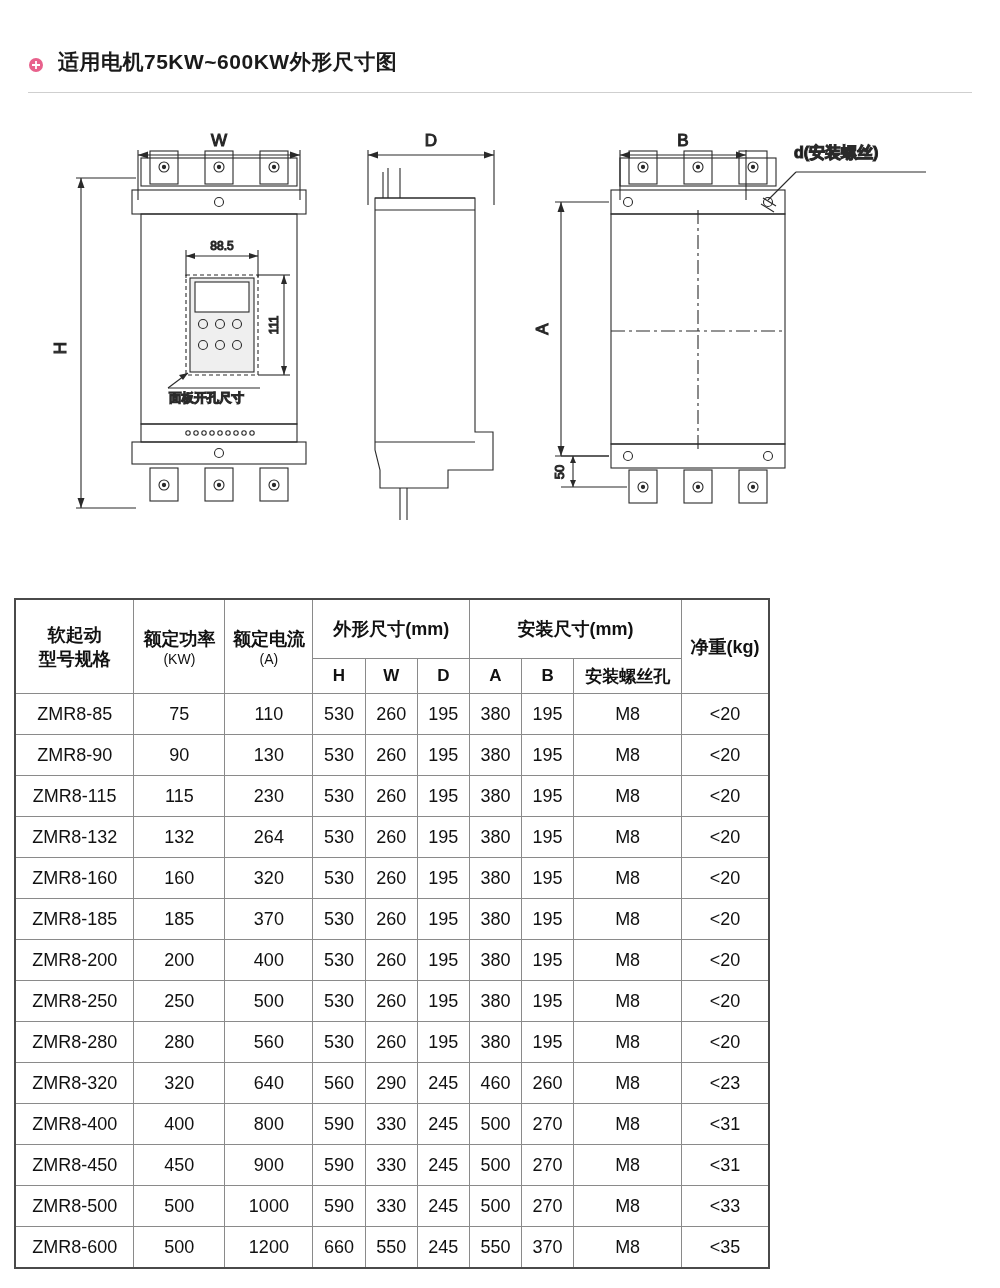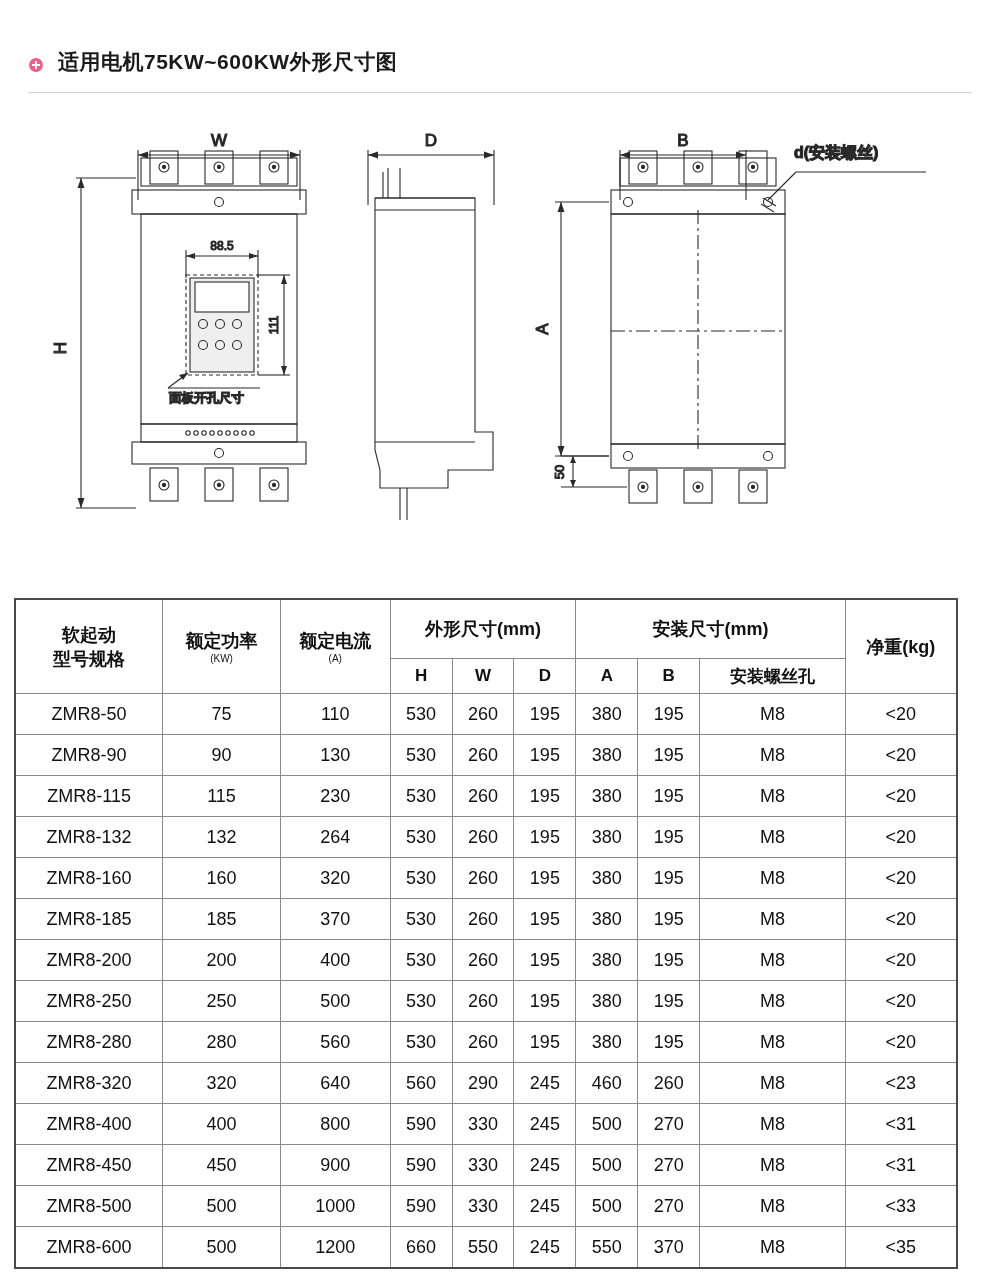--- a/index.html
+++ b/index.html
@@ -66,21 +66,21 @@
     font-weight: bold;
     color: #1a1a1a;
     white-space: nowrap;
   }
 
   
   .spec-table {
     position: absolute;
     left: 14px;
     top: 598px;
-    width: 944px;
+    width: 756px;
     border-collapse: collapse;
     font-size: 17px;
   }
   .spec-table td, .spec-table th {
     border: 1px solid #8a8a8a;
     text-align: center;
     vertical-align: middle;
     padding: 0;
     font-weight: normal;
     color: #111;
@@ -98,21 +98,21 @@
   }
   .spec-table thead tr:nth-child(2) th {
     height: 34px;
   }
   .spec-table tbody td {
     height: 40px;
     font-size: 18px;
   }
   .hdr-sub {
     display: block;
-    font-size: 10px;
+    font-size: 14px;
     font-weight: normal;
   }
   .spec-table {
     border: 2px solid #4a4a4a;
   }
 
   
   col.c-model { width: 148px; }
   col.c-power { width: 118px; }
   col.c-current { width: 110px; }
@@ -363,21 +363,21 @@
       <th class="small">H</th>
       <th class="small">W</th>
       <th class="small">D</th>
       <th class="small">A</th>
       <th class="small">B</th>
       <th class="small">安装螺丝孔</th>
     </tr>
   </thead>
   <tbody id="table-body">
       <tr>
-        <td>ZMR8-50</td>
+        <td>ZMR8-85</td>
         <td>75</td>
         <td>110</td>
         <td>530</td>
         <td>260</td>
         <td>195</td>
         <td>380</td>
         <td>195</td>
         <td>M8</td>
         <td>&lt;20</td>
       </tr>

